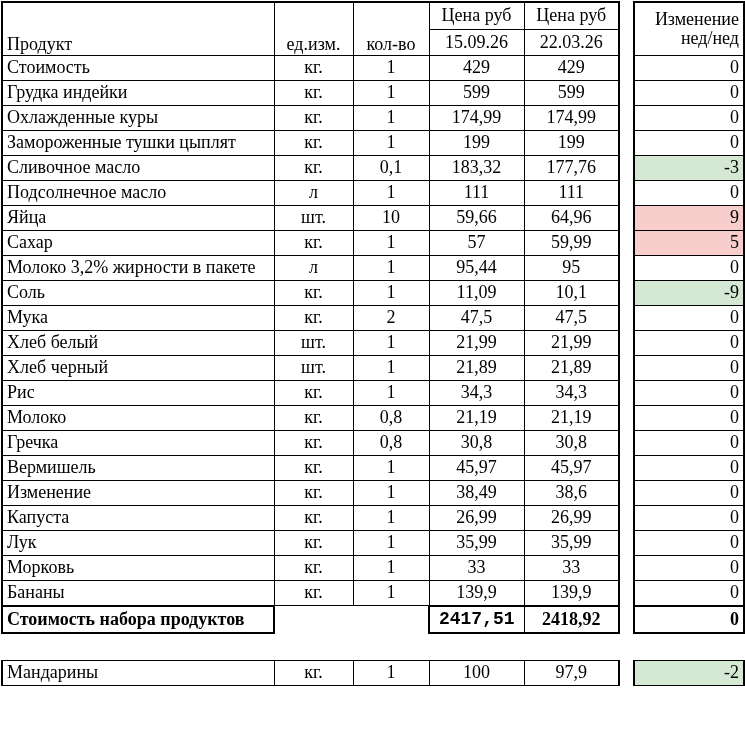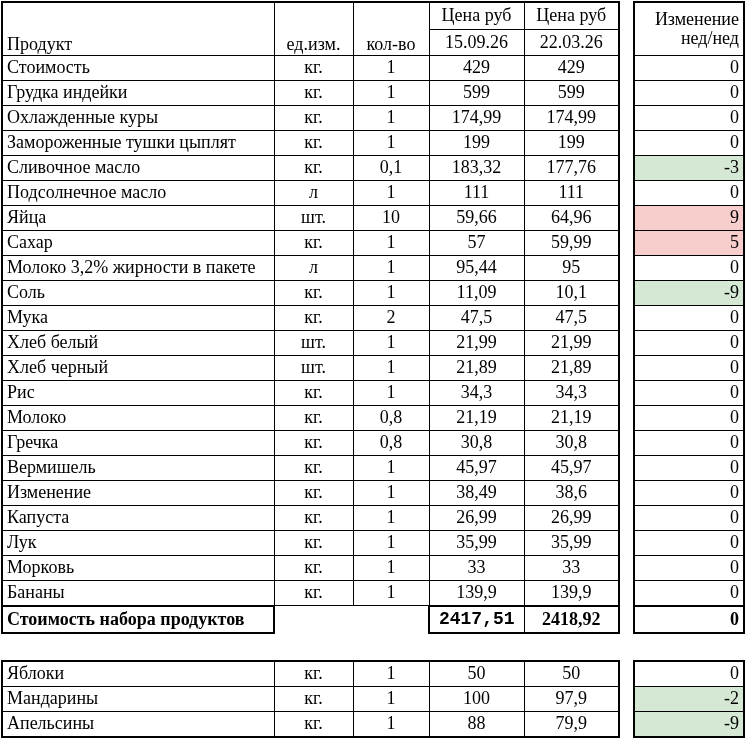--- a/index.html
+++ b/index.html
@@ -320,43 +320,25 @@
     <colgroup>
       <col class="c-product">
         <col class="c-unit">
         <col class="c-qty">
       <col class="c-p1">
         <col class="c-p2">
         <col class="c-spacer">
         <col class="c-change">
     </colgroup>
     <tbody id="fruits-body">
-        <tr class="first">
-          <td class="col-product">Яблоки</td>
-          <td class="col-unit">кг.</td>
-          <td class="col-qty">1</td>
-          <td class="col-p1">50</td>
-          <td class="col-p2">50</td>
-          <td class="col-spacer"></td>
-          <td class="col-change">0</td>
-        </tr>
         <tr>
           <td class="col-product">Мандарины</td>
           <td class="col-unit">кг.</td>
           <td class="col-qty">1</td>
           <td class="col-p1">100</td>
           <td class="col-p2">97,9</td>
           <td class="col-spacer"></td>
           <td class="col-change green">-2</td>
         </tr>
-        <tr class="last">
-          <td class="col-product">Апельсины</td>
-          <td class="col-unit">кг.</td>
-          <td class="col-qty">1</td>
-          <td class="col-p1">88</td>
-          <td class="col-p2">79,9</td>
-          <td class="col-spacer"></td>
-          <td class="col-change green">-9</td>
-        </tr>
       </tbody>
   </table>
 
 </div>
 
 </body></html>

